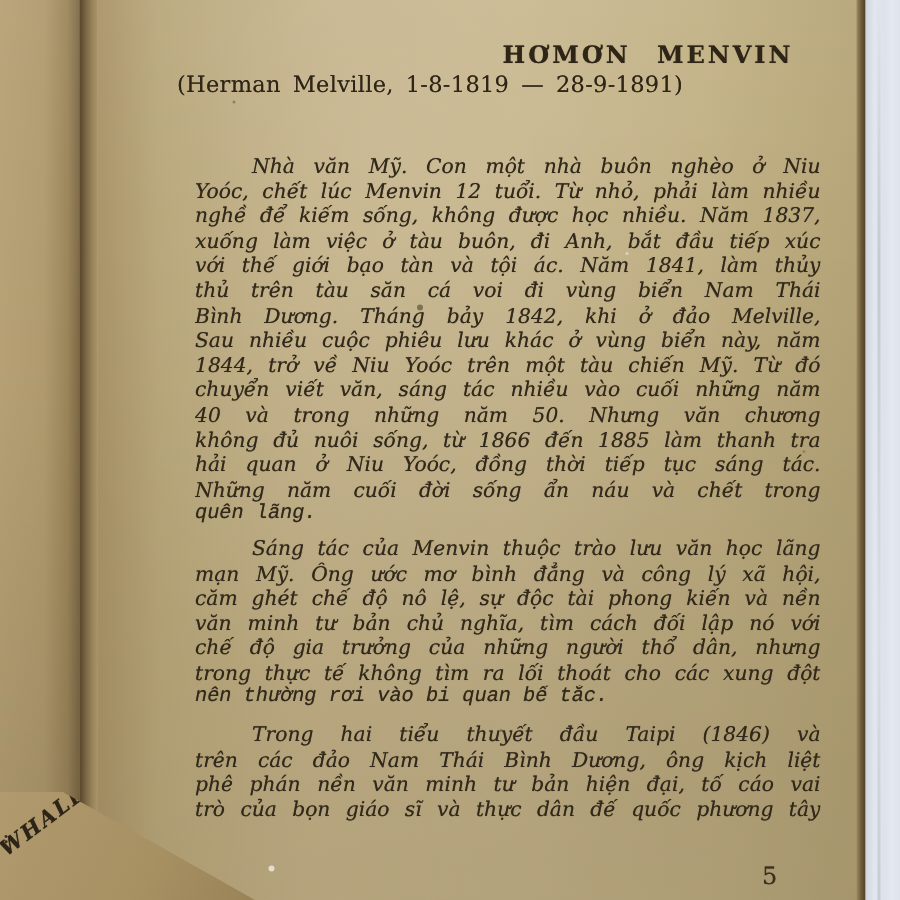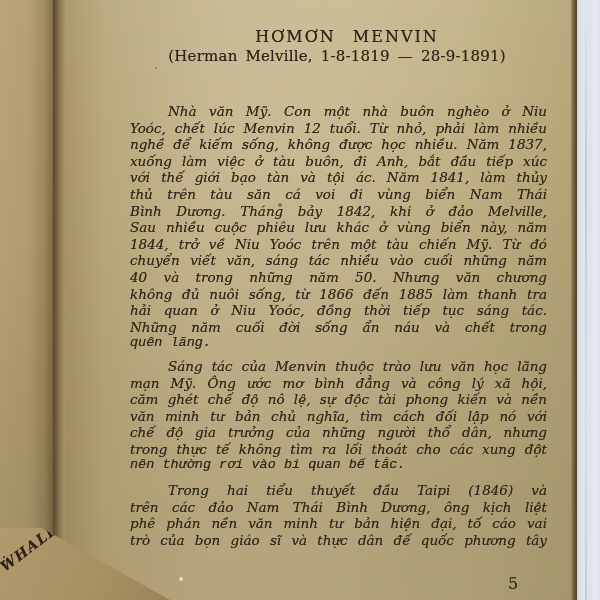--- a/index.html
+++ b/index.html
@@ -28,24 +28,24 @@
 
   
   .page-edge{position:absolute;left:571px;top:0;width:6px;height:600px;
     background:linear-gradient(90deg,#a08a5e 0%,#6b5939 55%,#4e4128 100%);}
   .bg-strip{position:absolute;left:577px;top:0;width:23px;height:600px;
     background:linear-gradient(90deg,#cfd4de 0%,#e2e6ee 25%,#dde2eb 55%,#e4e8f0 75%,#dfe3ec 100%);}
   .bg-strip::after{content:"";position:absolute;left:8px;top:0;width:2px;height:100%;
     background:linear-gradient(180deg,rgba(160,168,182,.0),rgba(160,168,182,.45) 30%,rgba(160,168,182,.1) 70%,rgba(160,168,182,.4));}
 
   
-  .title{position:absolute;left:138px;top:27px;width:418px;text-align:center;
-    font-weight:normal;font-size:16px;letter-spacing:2px;word-spacing:10px;
+  .title{position:absolute;left:111px;top:27px;width:418px;text-align:right;
+    font-weight:bold;font-size:16px;letter-spacing:2px;word-spacing:10px;
     color:#2e2517;text-shadow:0 0 .5px rgba(40,30,15,.7);}
-  .subtitle{position:absolute;left:118px;top:47px;width:438px;text-align:center;
+  .subtitle{position:absolute;left:118px;top:47px;width:438px;text-align:left;
     font-size:15px;letter-spacing:.2px;word-spacing:3px;color:#2e2517;
     text-shadow:0 0 .4px rgba(40,30,15,.6);}
 
   
   .body-text{position:absolute;left:130px;top:103px;width:417px;
     color:#30281b;font-style:italic;font-size:13.5px;
     text-shadow:0 0 .45px rgba(42,32,16,.65);}
   .para{margin:0;}
   .para + .para{margin-top:6px;}
   .para.p3{margin-top:8px;}

